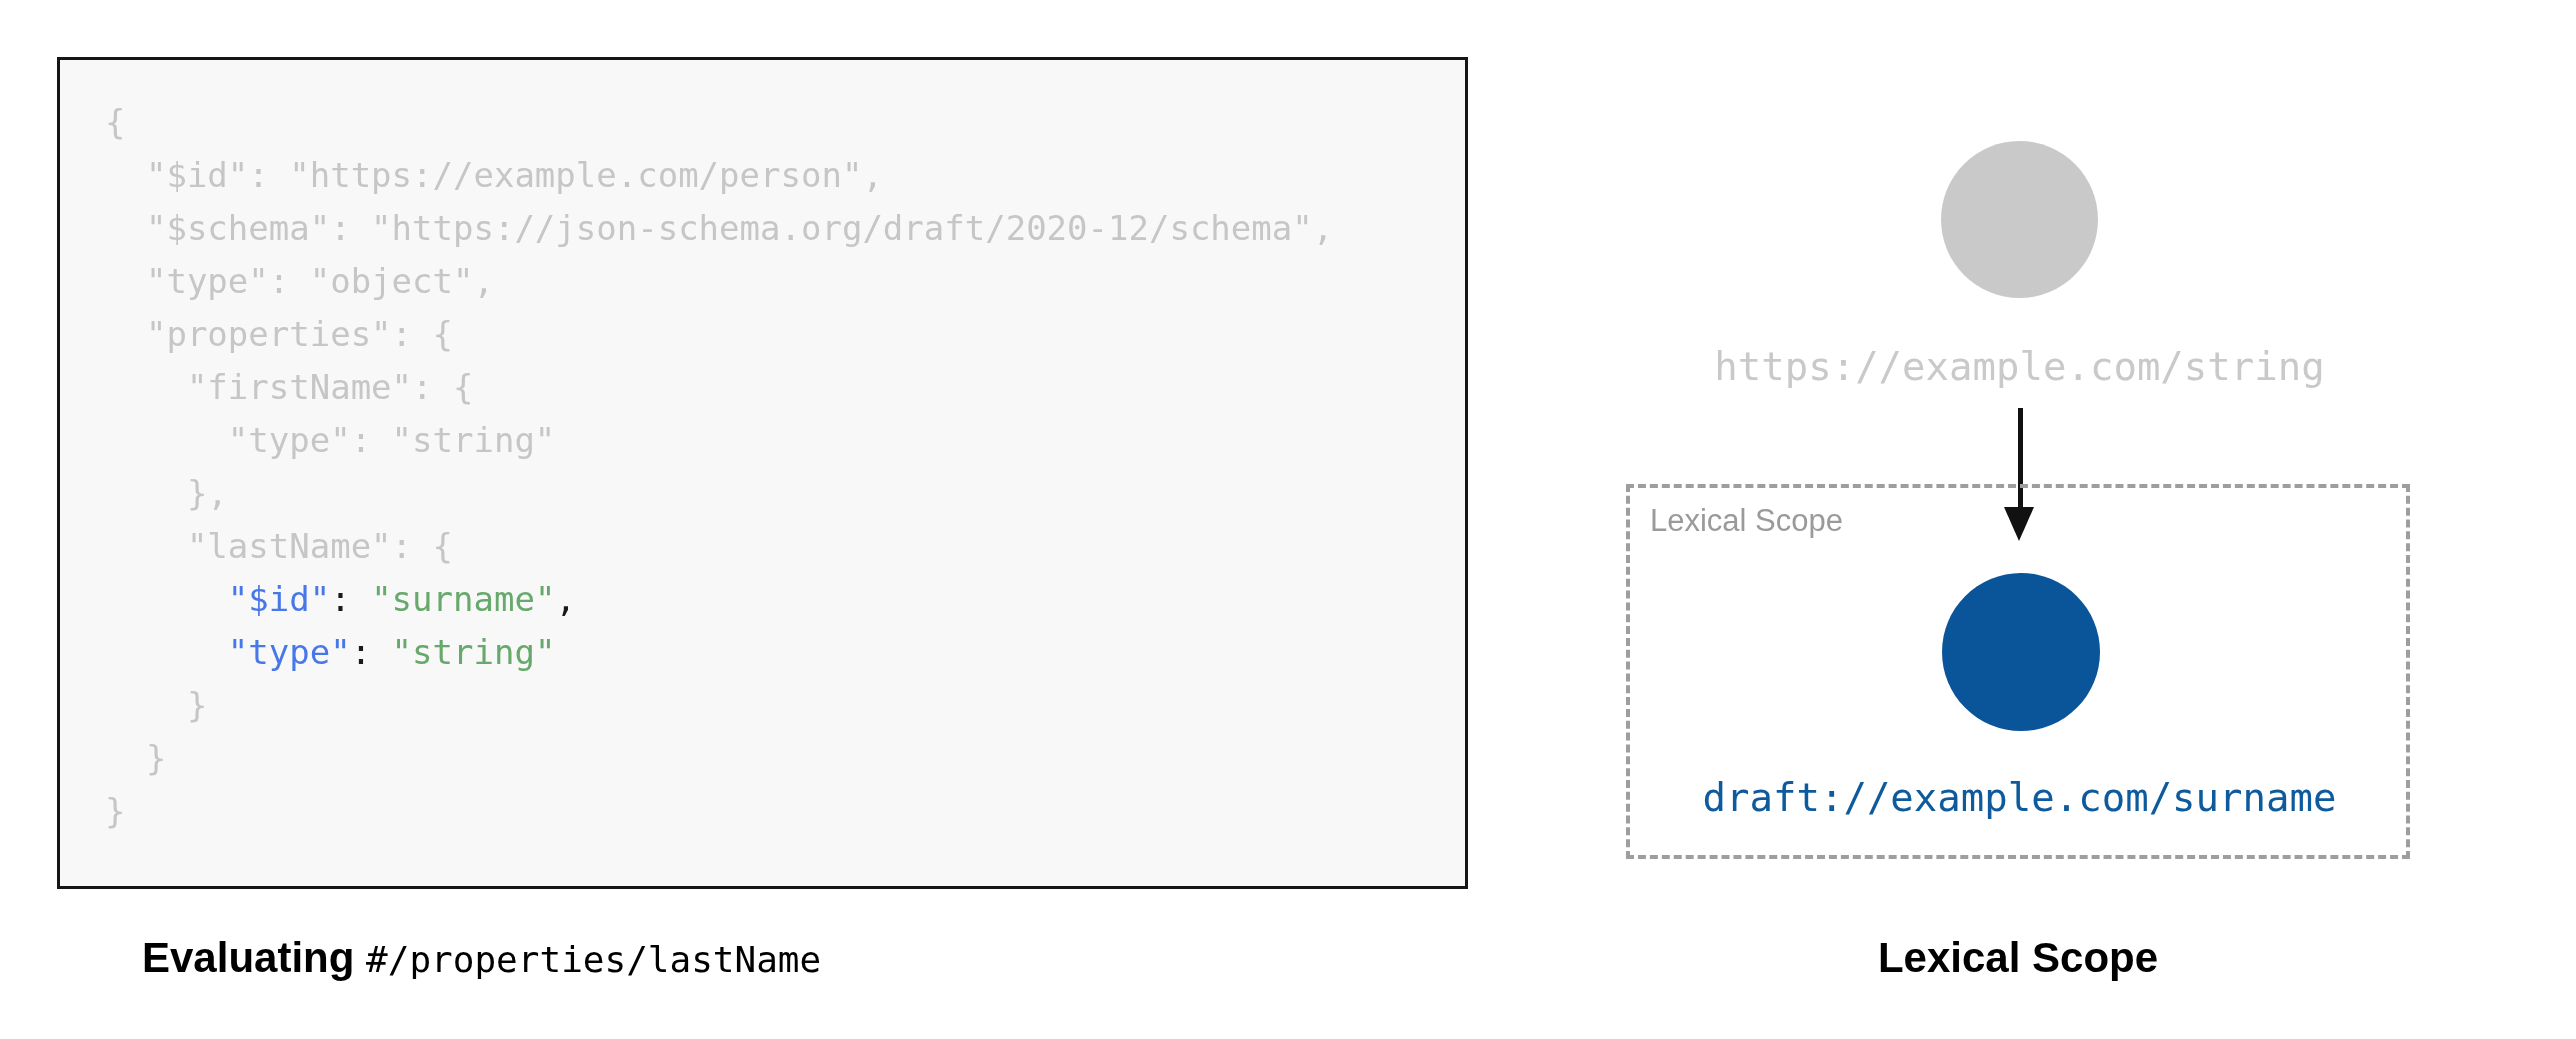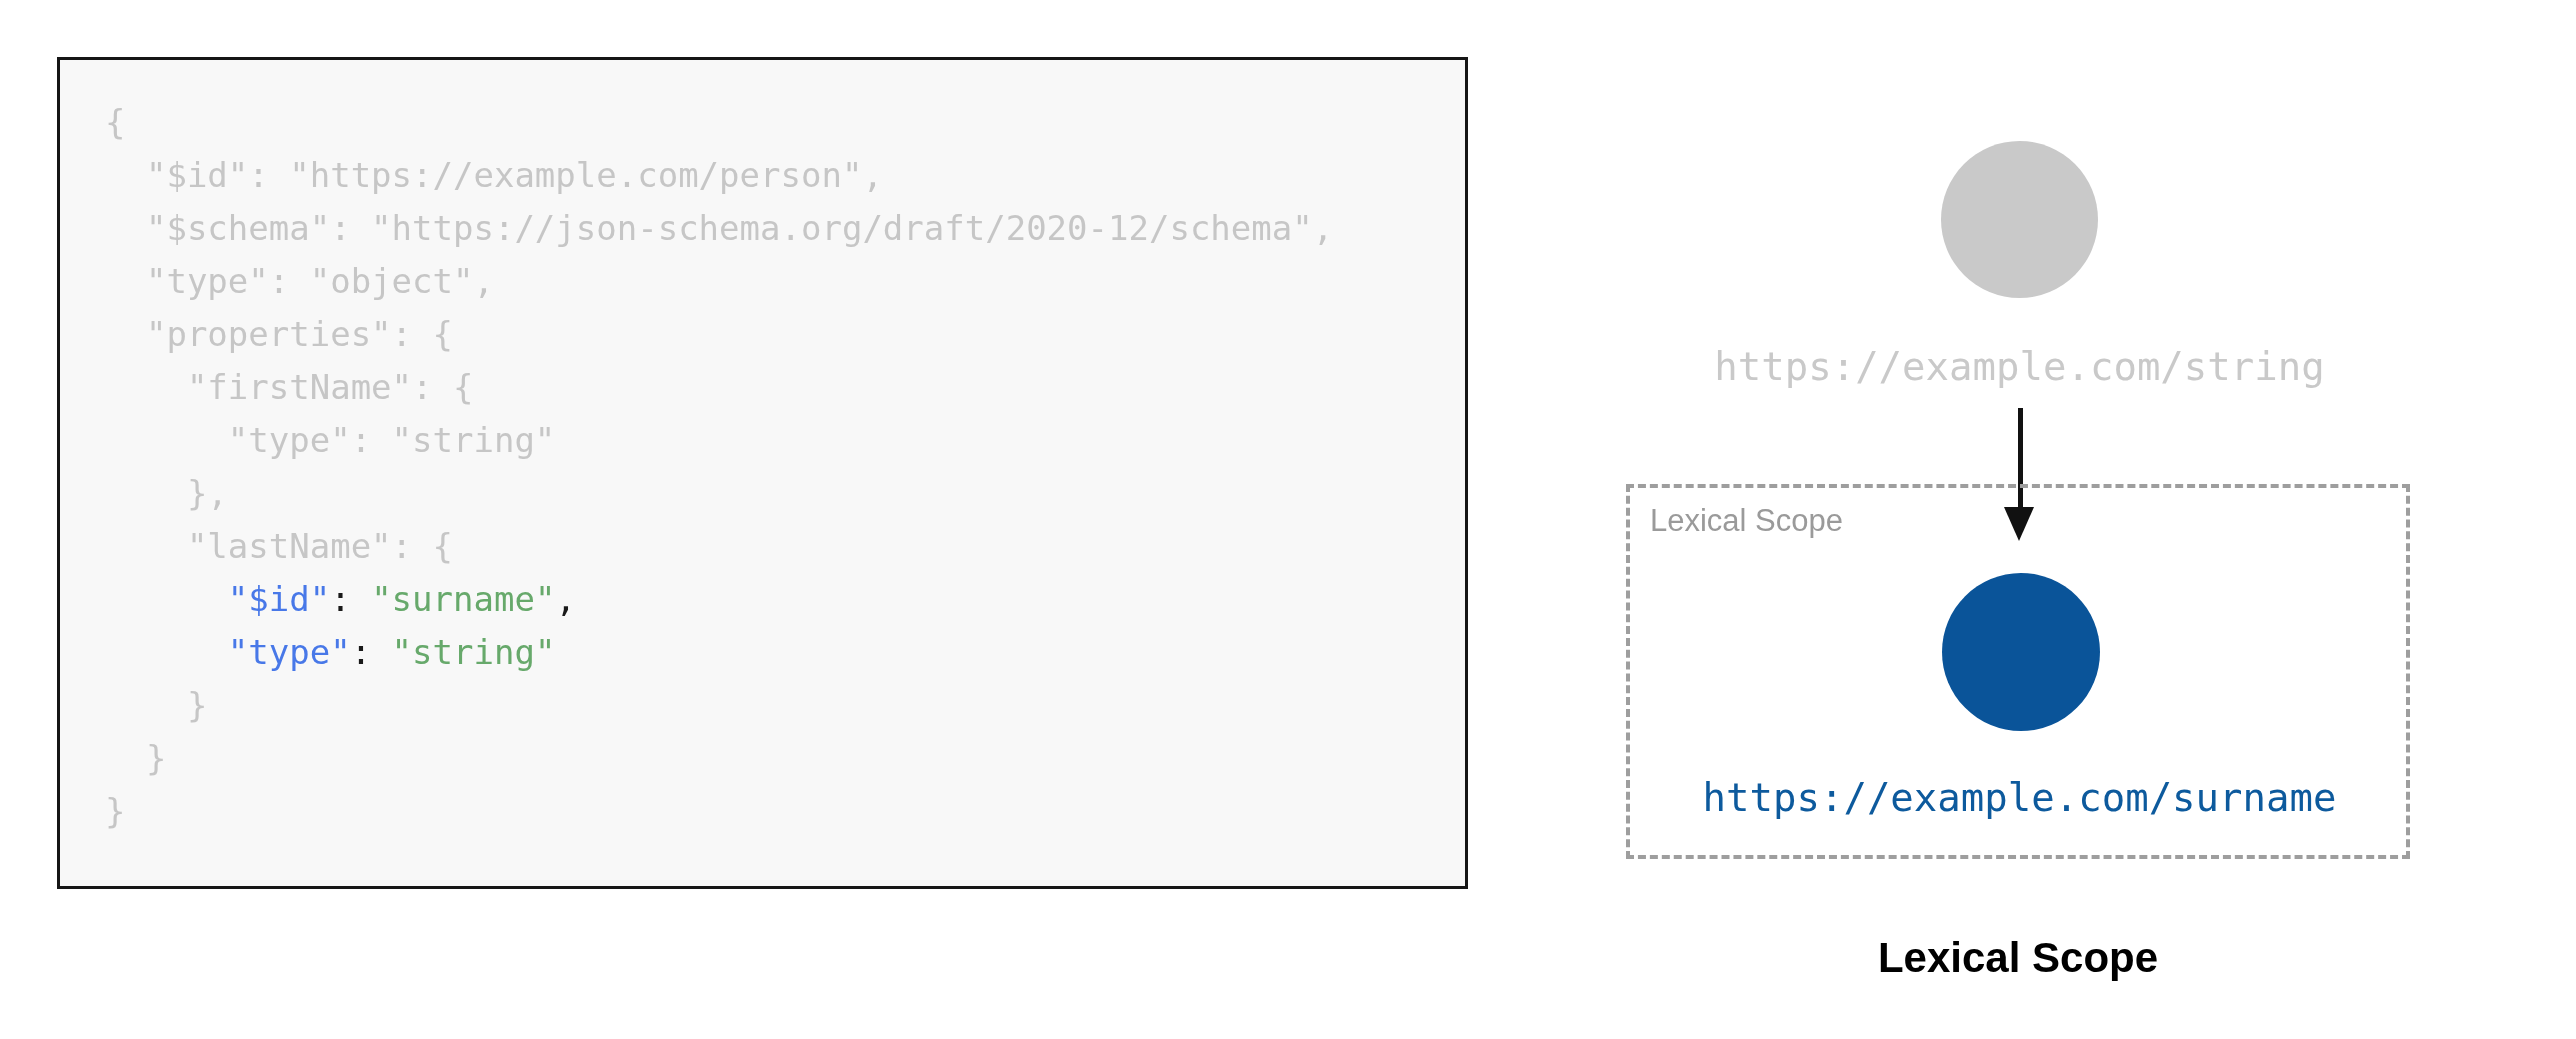--- a/index.html
+++ b/index.html
@@ -54,29 +54,30 @@
 </style>
 </head>
 <body>
 
 <div class="stage">
 
   <div class="code-box">
     <pre class="code-block"><div class="code-line"><span class="seg-muted">{</span></div><div class="code-line"><span class="seg-muted">  "$id": "https://example.com/person",</span></div><div class="code-line"><span class="seg-muted">  "$schema": "https://json-schema.org/draft/2020-12/schema",</span></div><div class="code-line"><span class="seg-muted">  "type": "object",</span></div><div class="code-line"><span class="seg-muted">  "properties": {</span></div><div class="code-line"><span class="seg-muted">    "firstName": {</span></div><div class="code-line"><span class="seg-muted">      "type": "string"</span></div><div class="code-line"><span class="seg-muted">    },</span></div><div class="code-line"><span class="seg-muted">    "lastName": {</span></div><div class="code-line"><span class="seg-muted">      </span><span class="seg-key">"$id"</span><span class="seg-punct">: </span><span class="seg-str">"surname"</span><span class="seg-punct">,</span></div><div class="code-line"><span class="seg-muted">      </span><span class="seg-key">"type"</span><span class="seg-punct">: </span><span class="seg-str">"string"</span></div><div class="code-line"><span class="seg-muted">    }</span></div><div class="code-line"><span class="seg-muted">  }</span></div><div class="code-line"><span class="seg-muted">}</span></div></pre>
   </div>
 
+  <div class="left-caption"><span class="caption-bold">Evaluating</span><span class="caption-bold">&nbsp;</span><span class="caption-mono">#/properties/lastName</span></div>
 
   <div class="node-circle-gray"></div>
   <div class="uri-gray">https://example.com/string</div>
 
   <div class="arrow-line"></div>
   <div class="arrow-head"></div>
 
   <div class="scope-box"></div>
   <div class="scope-label">Lexical Scope</div>
 
   <div class="node-circle-blue"></div>
-  <div class="uri-blue">https://example.com/surname</div>
+  <div class="uri-blue">draft://example.com/surname</div>
 
   <div class="right-caption">Lexical Scope</div>
 
 </div>
 
 
 </body></html>

